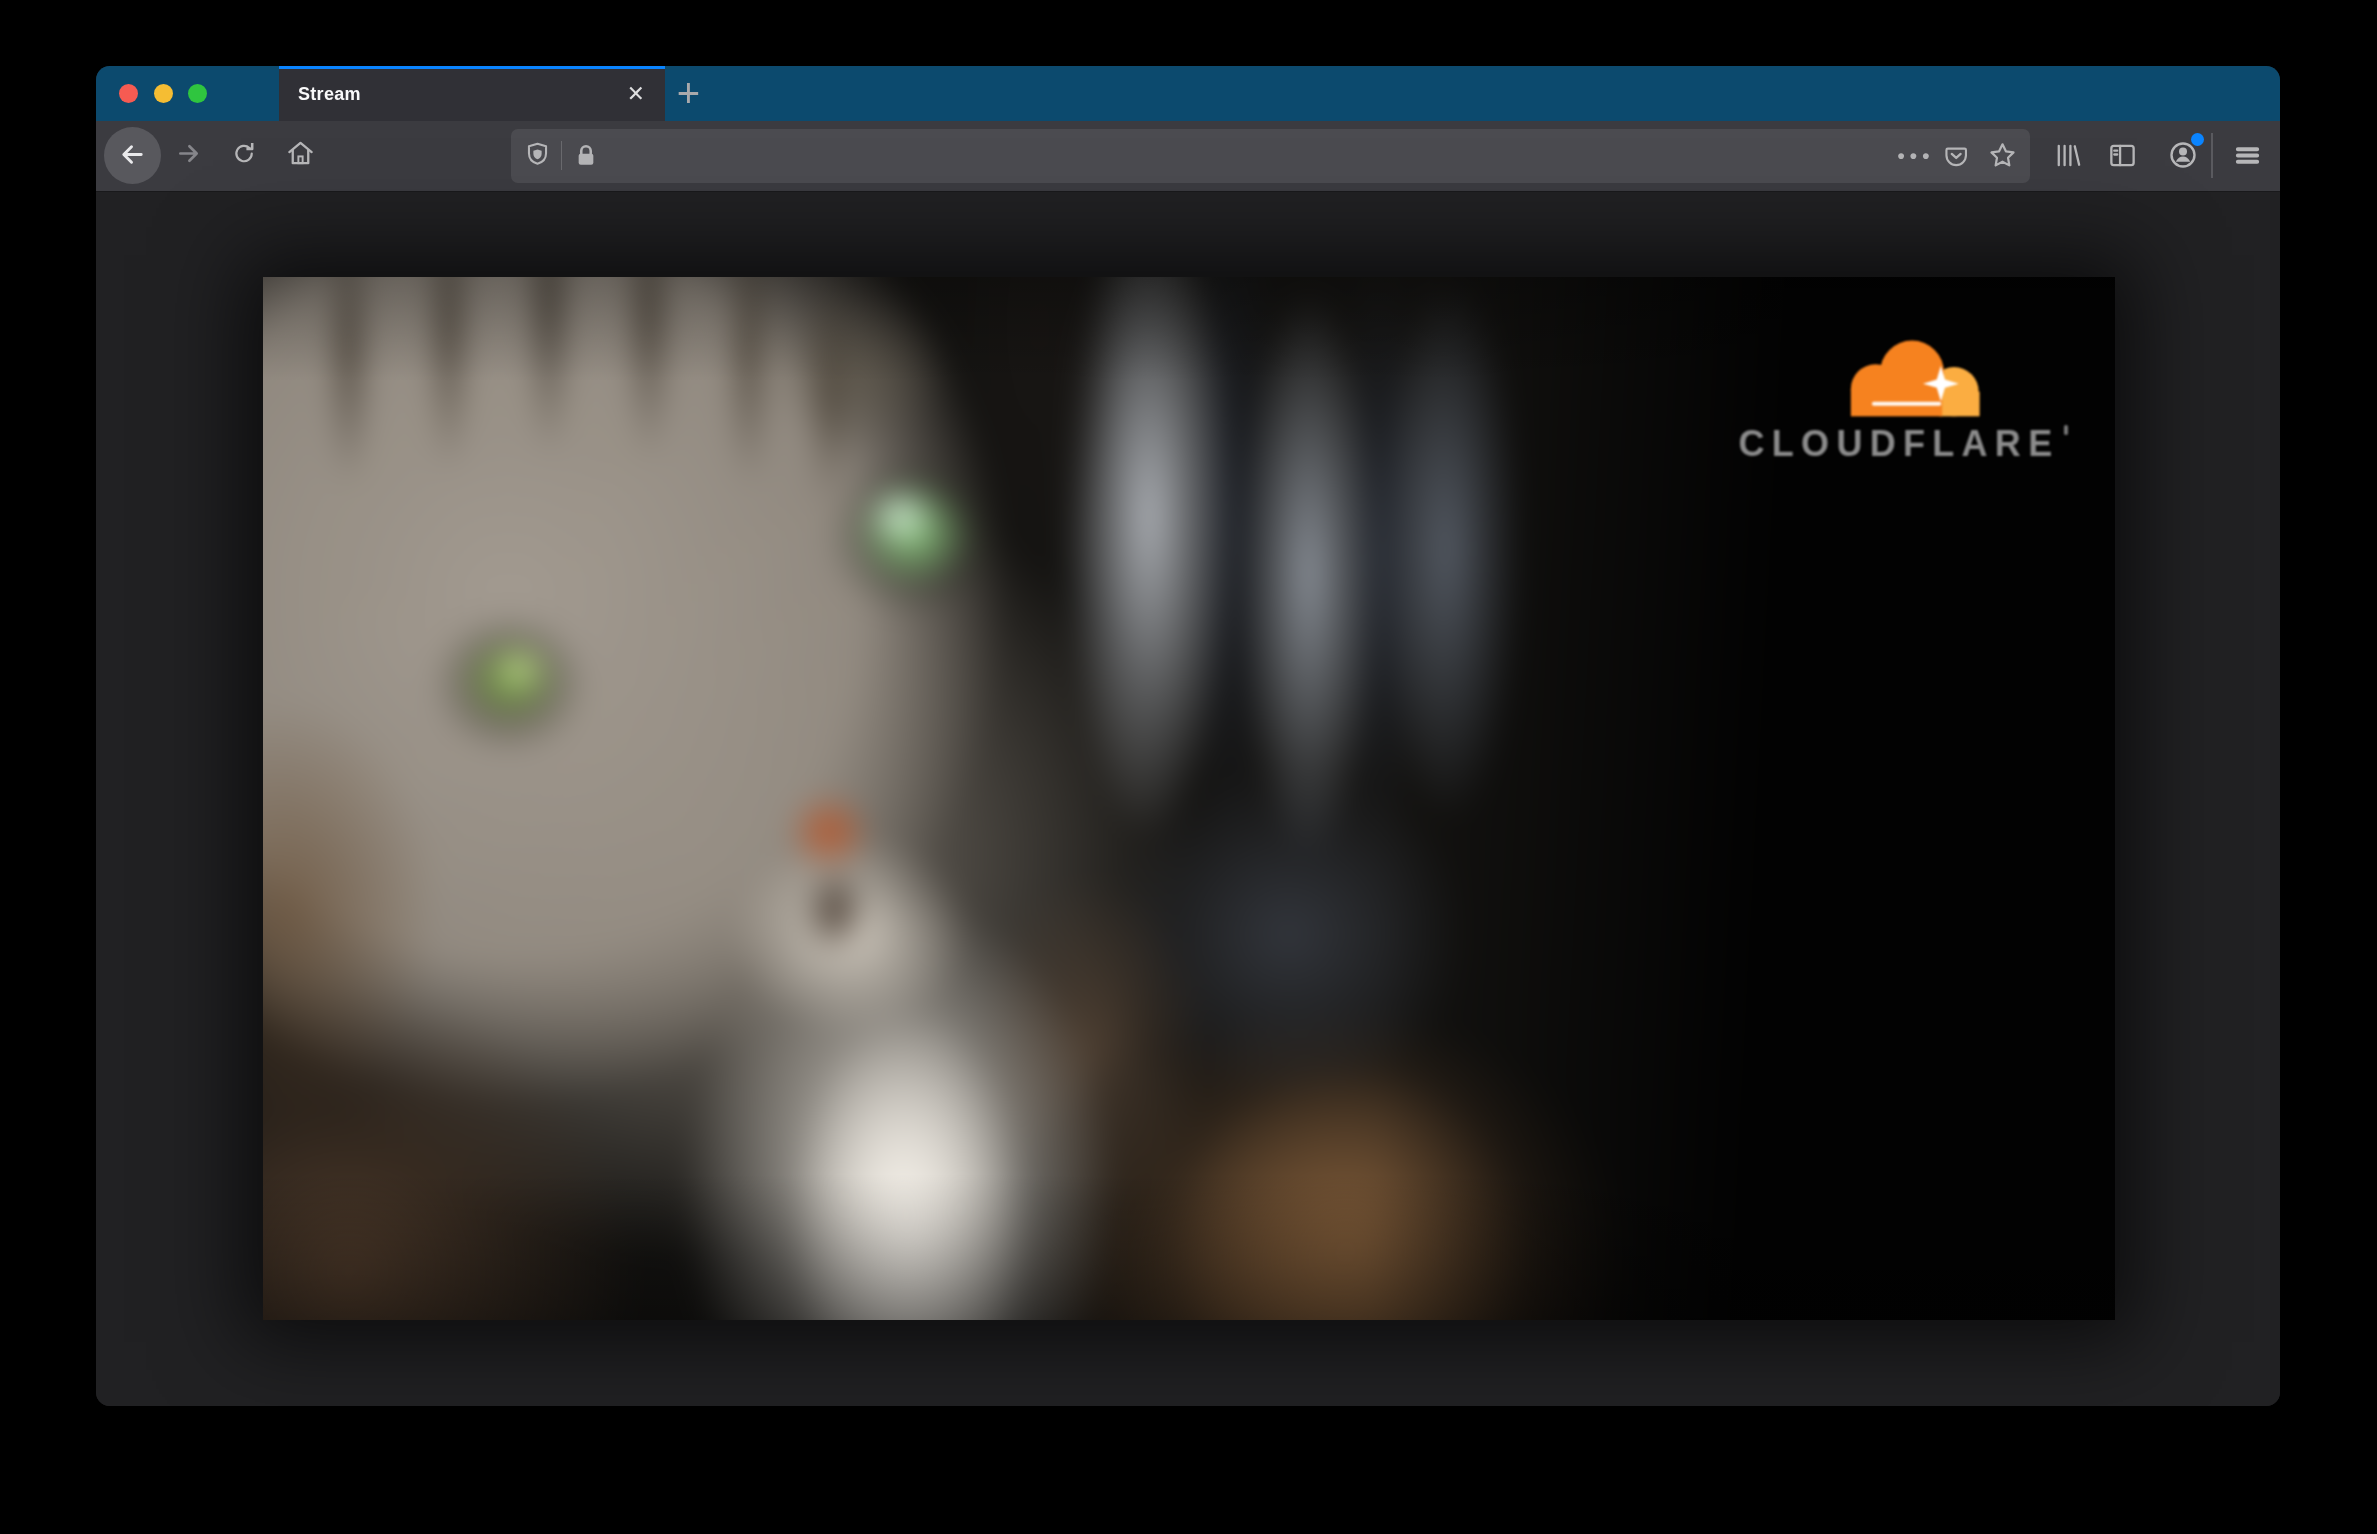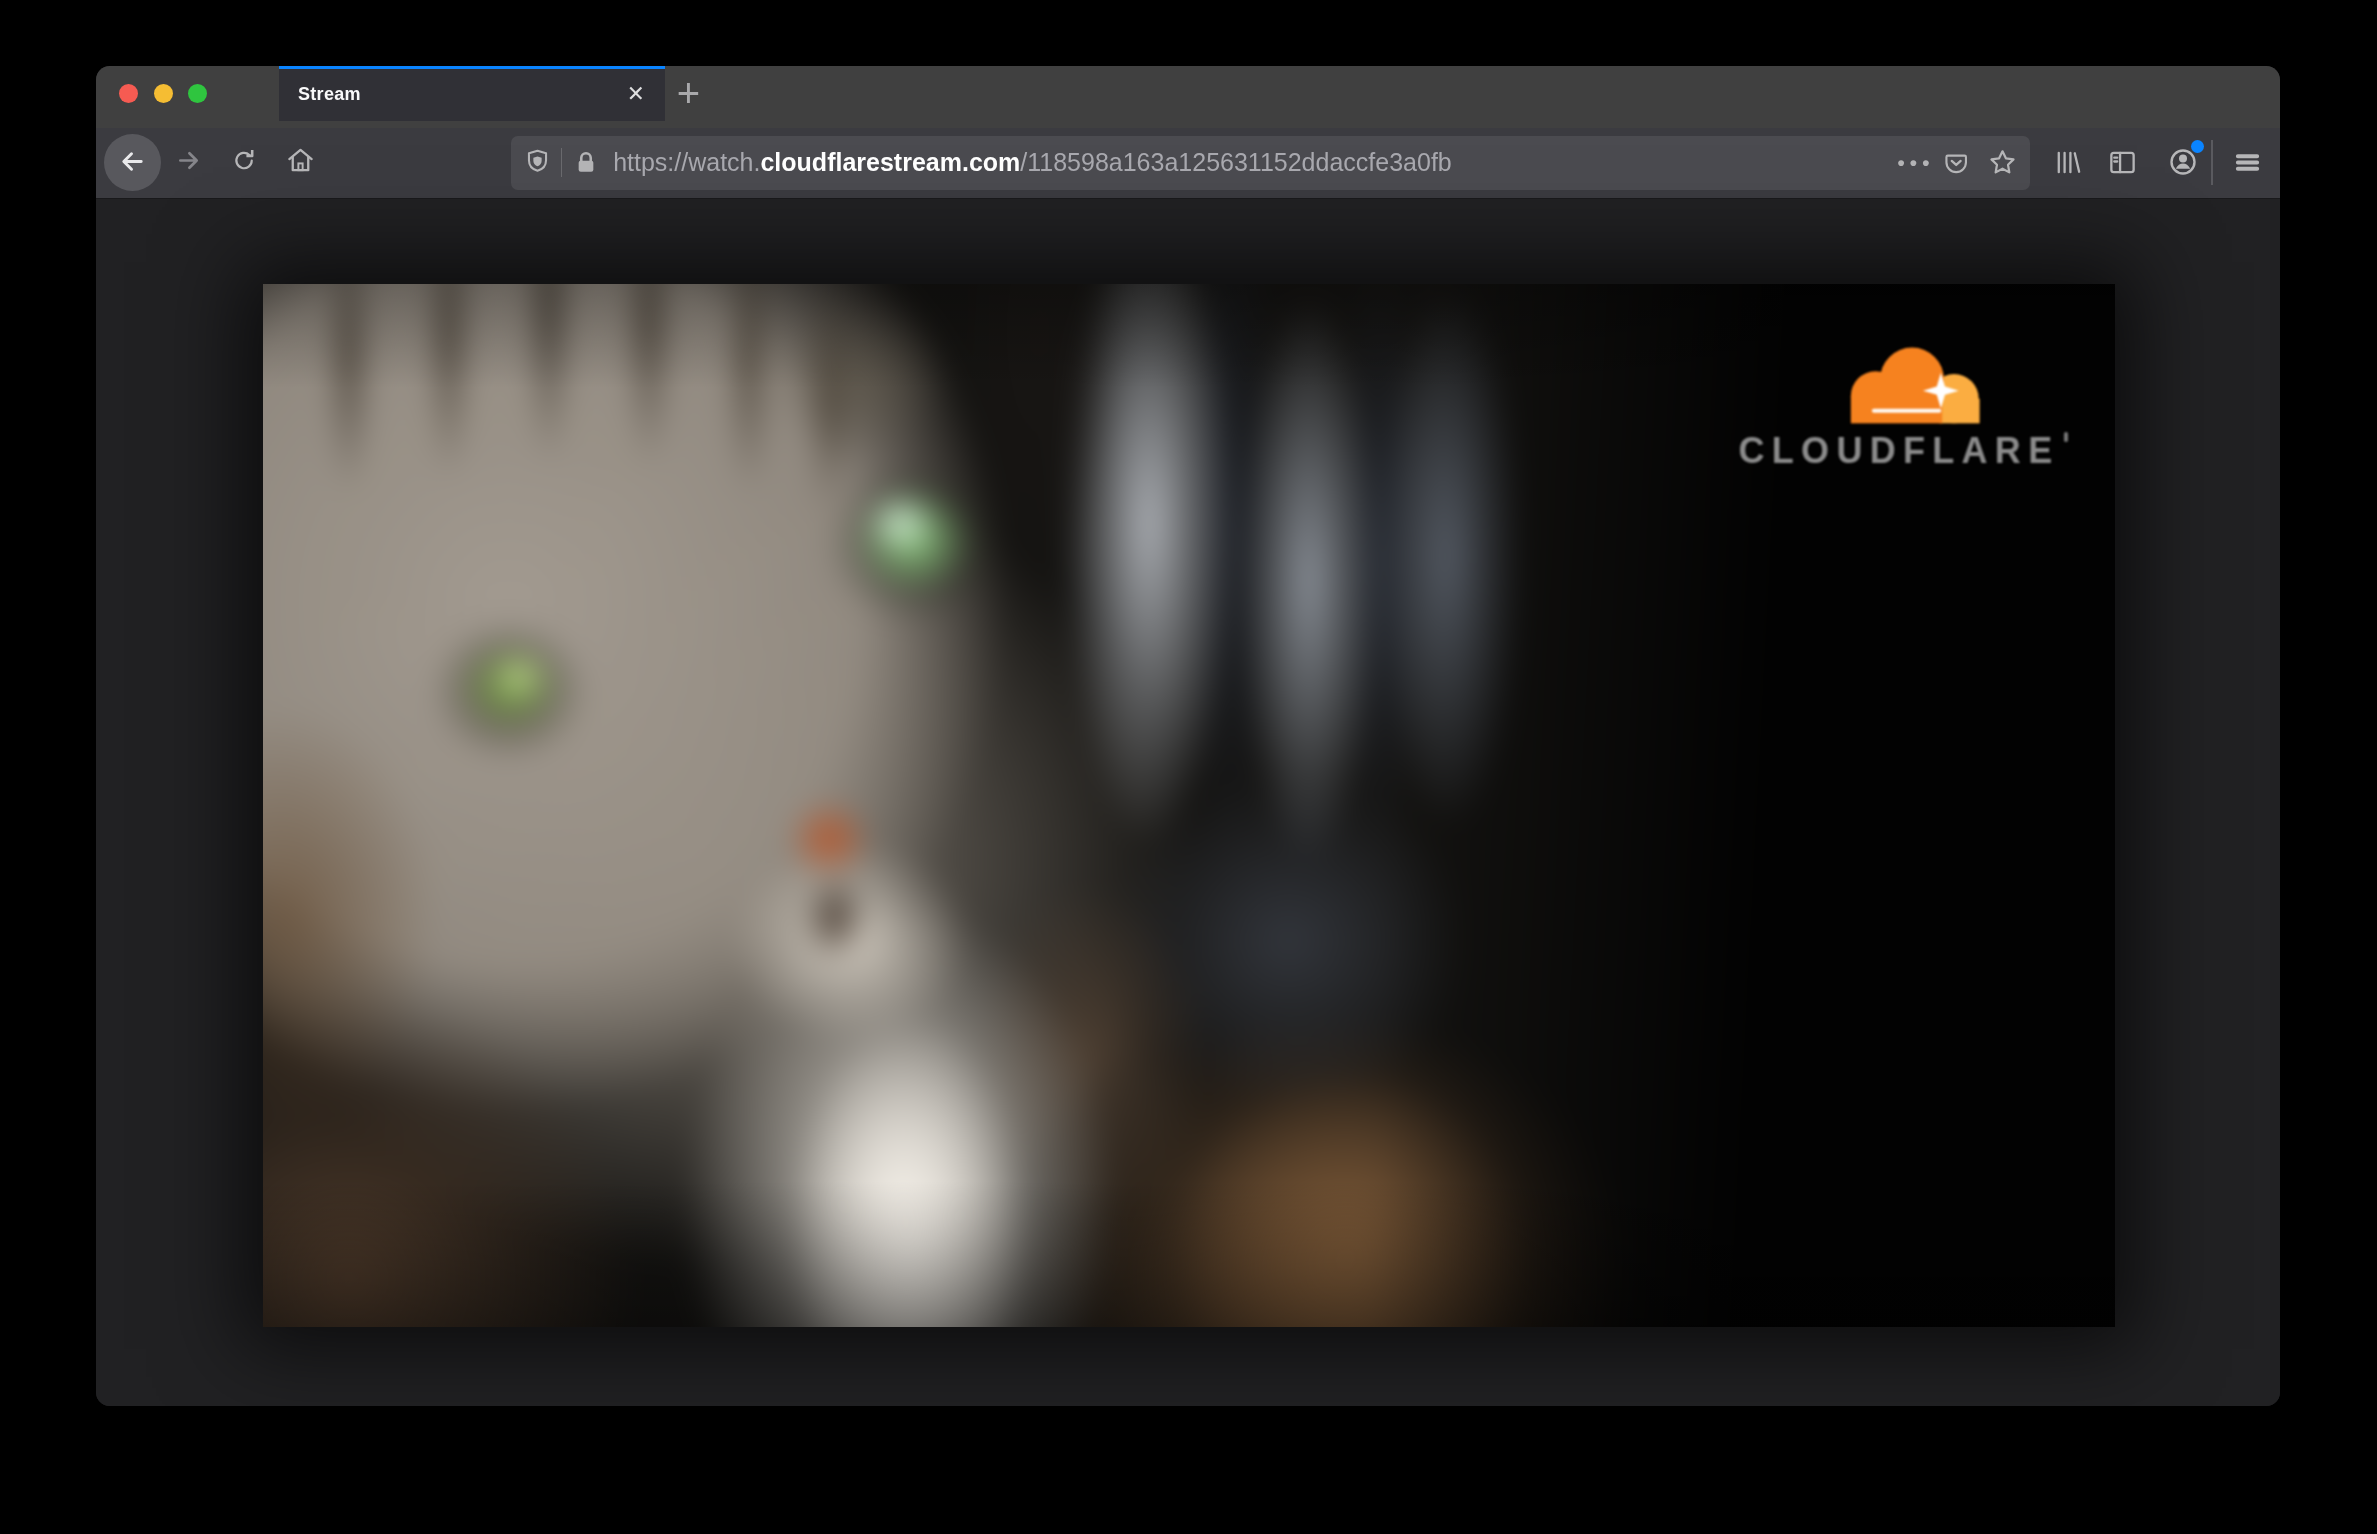--- a/index.html
+++ b/index.html
@@ -3,21 +3,21 @@
 <meta charset="utf-8">
 <style>
   html,body{margin:0;padding:0;background:#000;}
   body{width:2377px;height:1534px;overflow:hidden;font-family:"Liberation Sans","DejaVu Sans",sans-serif;-webkit-font-smoothing:antialiased;}
   .stage{position:relative;width:2377px;height:1534px;background:#000;}
 
   
   .window{position:absolute;left:96px;top:66px;width:2184px;height:1340px;border-radius:13.8px;overflow:hidden;background:#232325;}
 
   
-  .tabstrip{position:relative;height:62px;background:#404040;}
+  .tabstrip{position:relative;height:55px;background:#0c4a6e;}
   .traffic{position:absolute;left:23px;top:18px;display:flex;gap:15.5px;}
   .tl{width:19px;height:19px;border-radius:50%;display:block;}
   .tl.red{background:var(--traffic_red);}
   .tl.yellow{background:var(--traffic_yellow);}
   .tl.green{background:var(--traffic_green);}
   .tab{position:absolute;left:183px;top:0;width:386px;height:55px;background:#303036;}
   .tab-accent{position:absolute;left:0;top:0;right:0;height:3.4px;background:var(--accent_blue);}
   .tab-title{position:absolute;left:19px;top:50%;transform:translateY(-50%);font-size:18px;font-weight:600;color:#f9f9fa;letter-spacing:0.3px;}
   .tab-close{position:absolute;right:13.8px;top:50%;transform:translateY(-50%);width:31px;height:31px;display:flex;align-items:center;justify-content:center;font-size:21.6px;color:#dededf;cursor:default;}
   .newtab{position:absolute;left:572px;top:6.9px;width:41px;height:41px;display:flex;align-items:center;justify-content:center;font-size:40px;font-weight:300;color:#a9a9ab;}
@@ -169,23 +169,20 @@
               <path d="M15 3l9.5 2.8v7.6c0 6-4 10.1-9.5 11.8-5.5-1.7-9.5-5.8-9.5-11.8V5.8z" fill="none" stroke="#b6b6b8" stroke-width="2.3" stroke-linejoin="round"></path>
               <path d="M15 9.2l4.6 1.4v3.7c0 3-2 5-4.6 5.8-2.6-.8-4.6-2.8-4.6-5.8v-3.7z" fill="#b6b6b8"></path>
             </svg>
         </span>
         <span class="ub-divider"></span>
         <span class="ub-icon">
           <svg width="26" height="27.6" viewBox="0 0 30 32">
               <path d="M9.5 14v-3.6a5.5 5.5 0 0 1 11 0V14" fill="none" stroke="#b4b4b6" stroke-width="3"></path>
               <rect x="6.5" y="13.5" width="17" height="13" rx="2.5" fill="#b4b4b6"></rect>
             </svg>
-        </span>
-        <span class="url-text">
-          <span class="dim">https://watch.</span><span class="host">cloudflarestream.com</span><span class="dim">/118598a163a125631152ddaccfe3a0fb</span>
         </span>
         <span class="ub-spacer"></span>
         <span class="dots">•••</span>
         <span class="ub-icon" style="margin-right:17px">
           <svg width="28.4" height="28.4" viewBox="0 0 32 32">
               <path d="M6.5 7.5h19a1.5 1.5 0 0 1 1.5 1.5v6a11 11 0 0 1-22 0V9a1.5 1.5 0 0 1 1.5-1.5z" fill="none" stroke="#b6b6b8" stroke-width="2.4"></path>
               <path d="M11 13.5l5 4.5 5-4.5" fill="none" stroke="#b6b6b8" stroke-width="2.6" stroke-linecap="round" stroke-linejoin="round"></path>
             </svg>
         </span>
         <span class="ub-icon" style="margin-right:12px">

